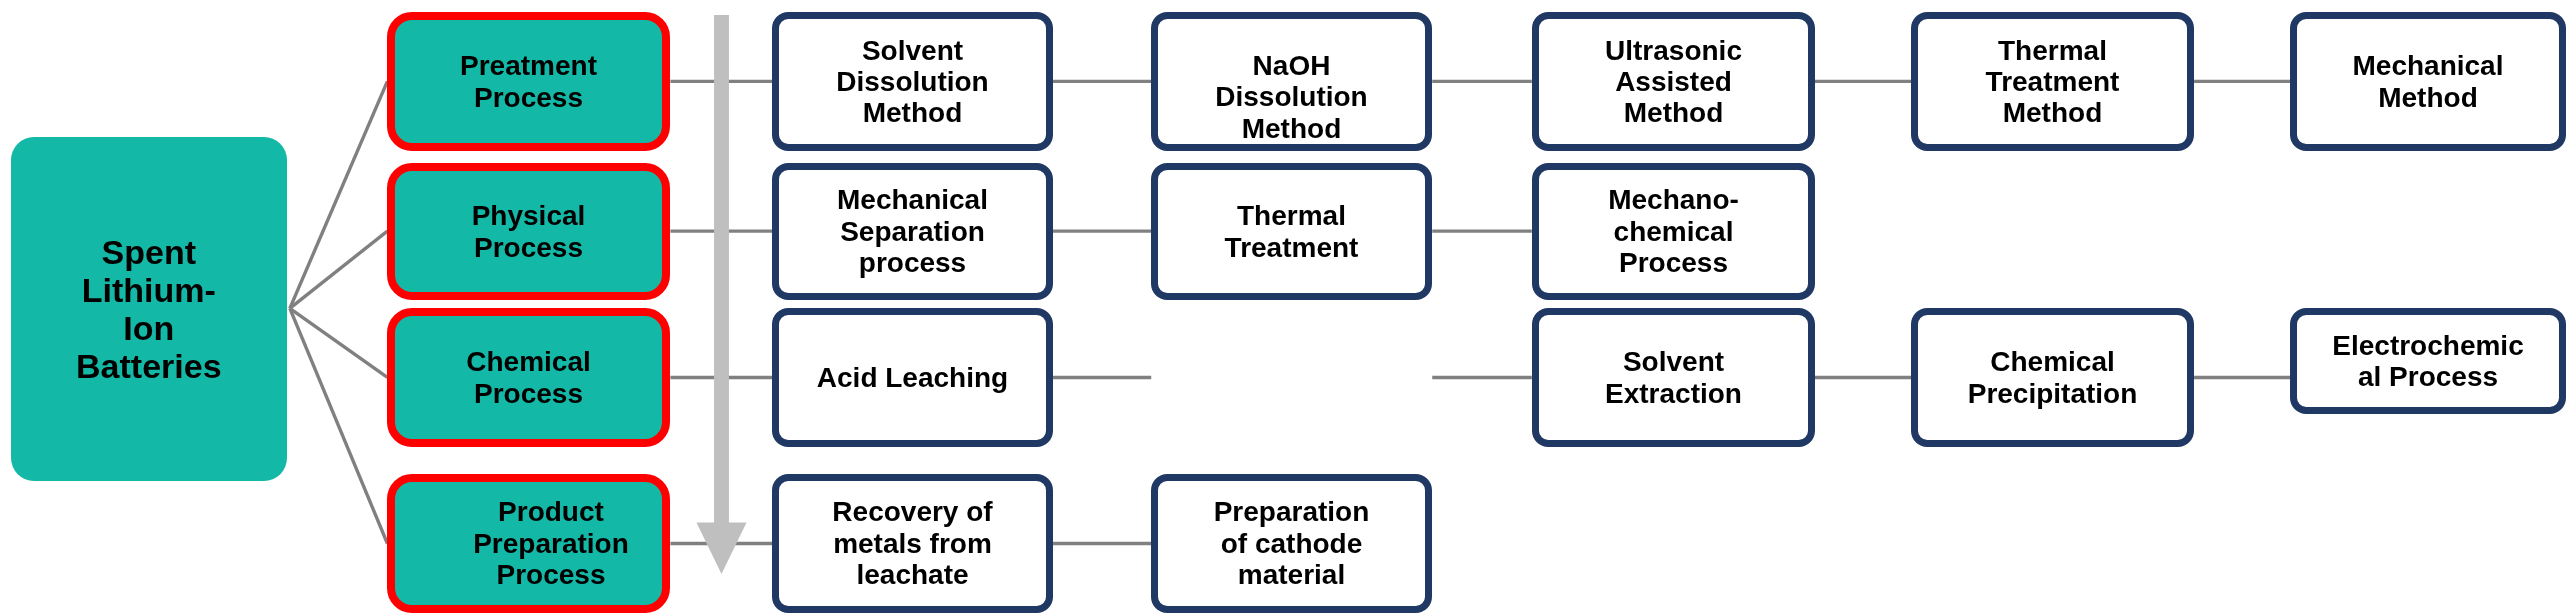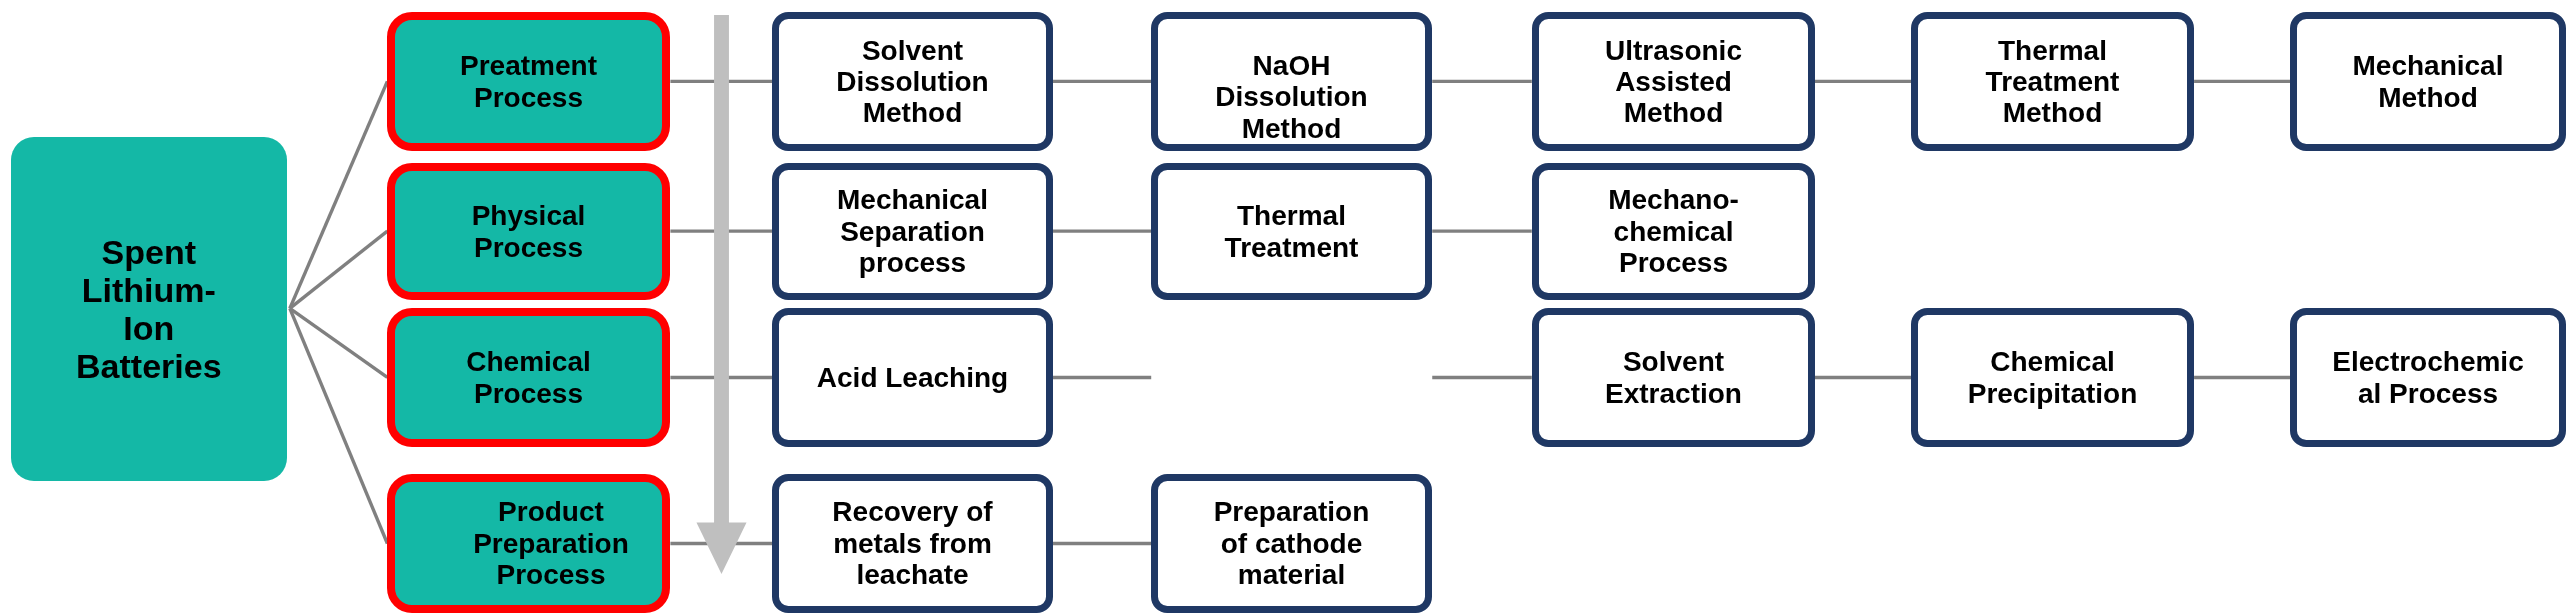--- a/index.html
+++ b/index.html
@@ -180,21 +180,21 @@
     </span>
   </div>
 
   <div class="node step-node" style="left:1911px;top:308px;width:283px;height:139px;">
     <span>
       <span>Chemical</span>
       <span>Precipitation</span>
     </span>
   </div>
 
-  <div class="node step-node" style="left:2290px;top:308px;width:276px;height:139px;">
+  <div class="node step-node" style="left:2290px;top:308px;width:276px;height:106px;">
     <span>
       <span>Electrochemic</span>
       <span>al Process</span>
     </span>
   </div>
 
   <div class="node step-node" style="left:772px;top:474px;width:281px;height:139px;">
     <span>
       <span>Recovery of</span>
       <span>metals from</span>

